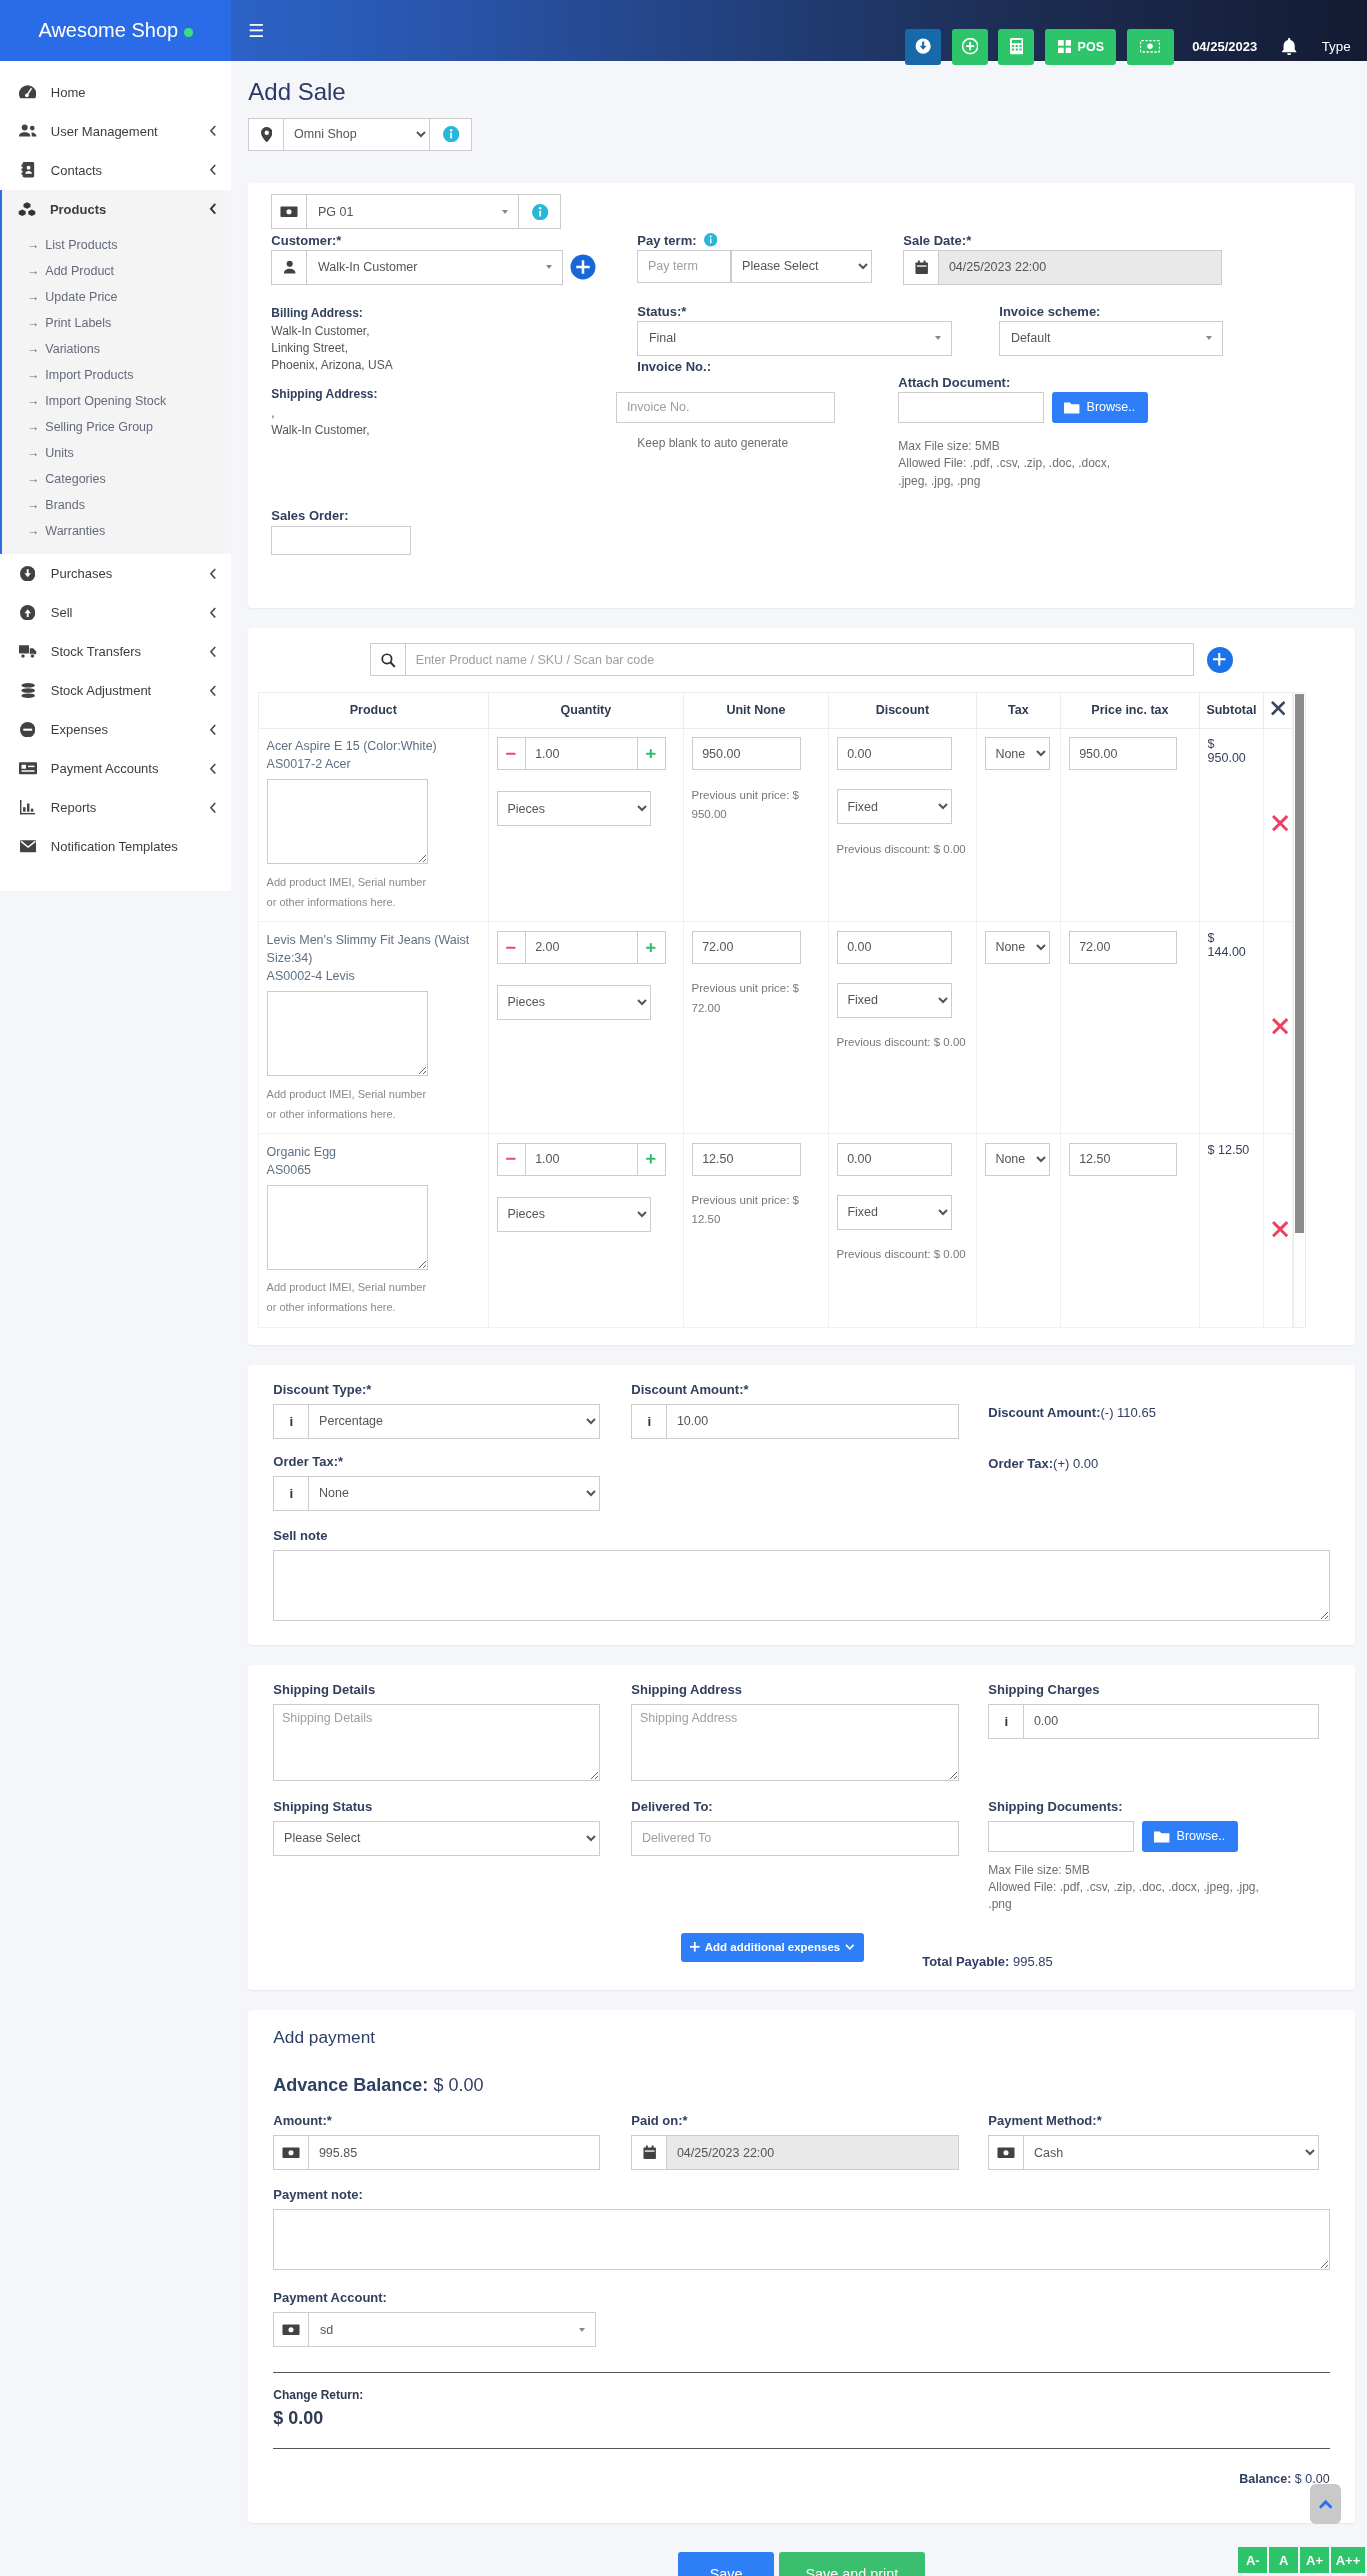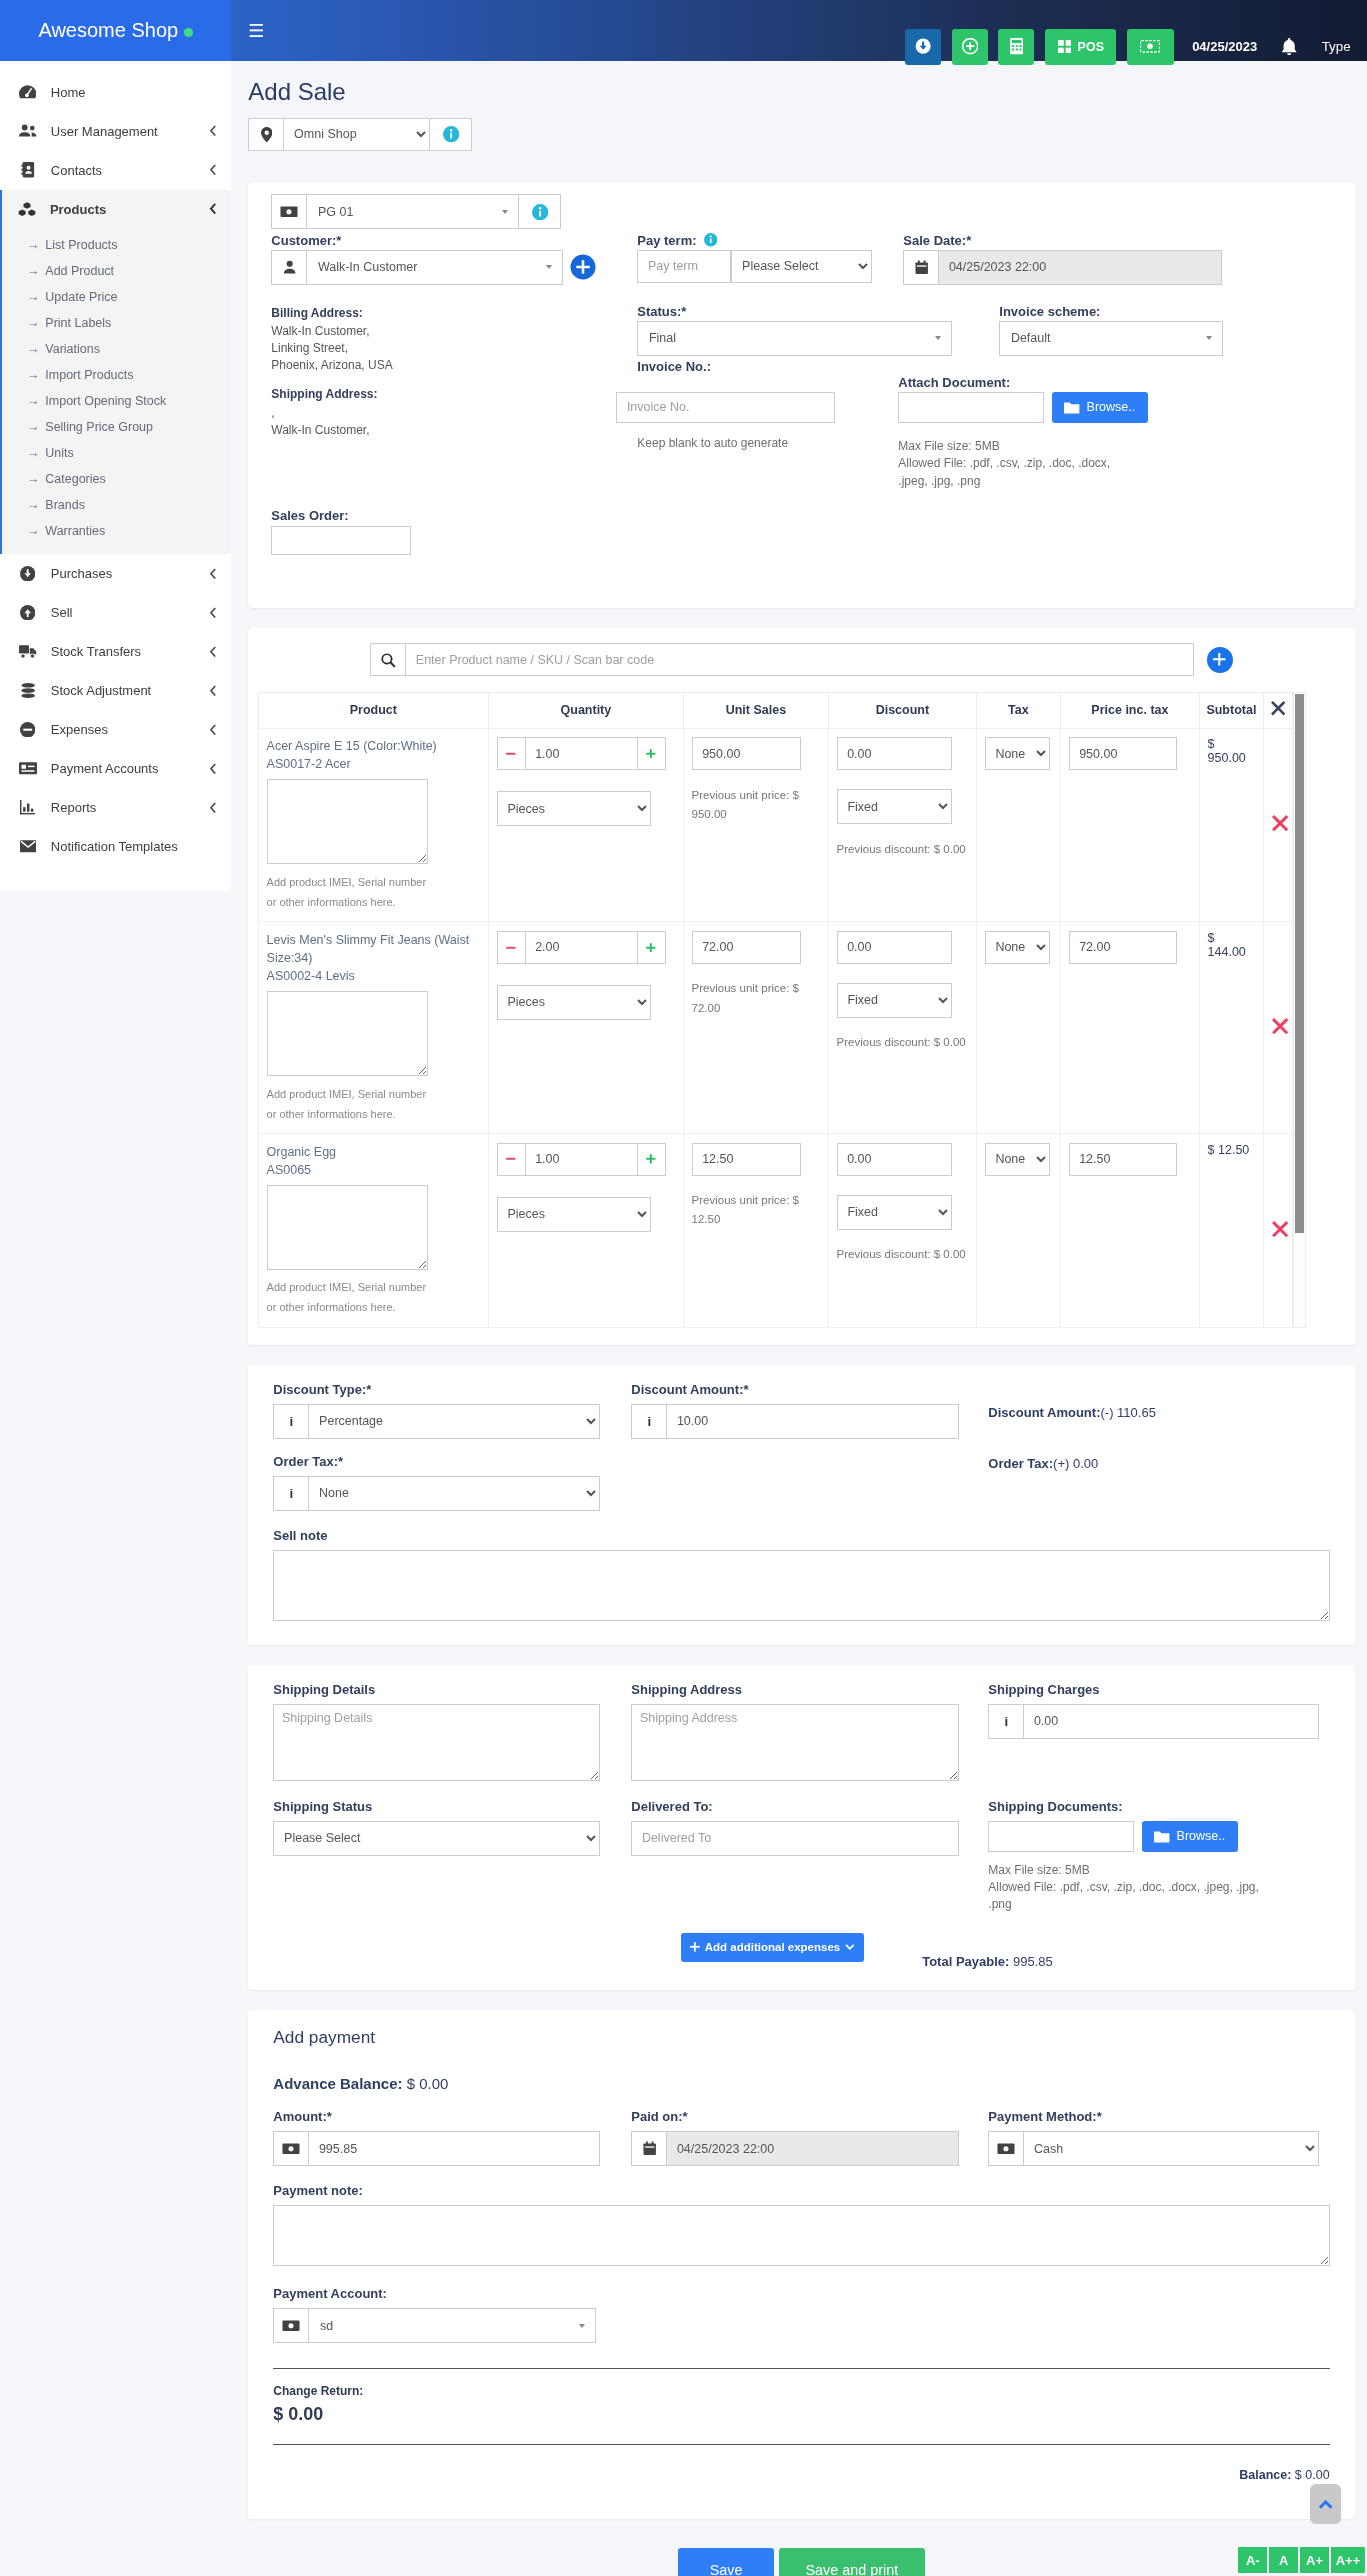--- a/index.html
+++ b/index.html
@@ -116,21 +116,21 @@
   .add-exp-btn { height:29px; padding:0 9.6px; font-size:11.5px; font-weight:bold;
     display:flex; align-items:center; gap:4.8px; border-radius:2.9px; }
   .total-payable { padding:21px 0 0 58px; }
 
   .browse-btn { height:31px; padding:0 12.5px; font-size:12.5px; display:flex; align-items:center;
     gap:6.7px; border-radius:2.9px; flex:none; }
   .file-box { width:146px; height:31px; border:1px solid #ccc; background:#fff; flex:none; }
 
   
   .pay-head { font-size:17.3px; font-weight:normal; color:#2f4066; margin-bottom:27px; }
-  .adv-line { font-size:15px; color:#2f3f63; margin-bottom:17.3px; }
+  .adv-line { font-size:18px; color:#2f3f63; margin-bottom:17.3px; }
   .dark-hr { border:none; border-top:1px solid #555; margin:25px 0 15.4px; }
   .chg-lbl { font-size:12px; font-weight:bold; color:#2f3b52; margin-bottom:5.8px; }
   .chg-val { font-size:18px; font-weight:bold; color:#2f3b52; }
   .bal-line { text-align:right; font-size:12.5px; color:#2f3f63; padding:7.7px 0 15.4px; }
 
   
   .footer-actions { display:flex; justify-content:center; gap:4.8px; margin:29px 0 0; }
   .save-btn { width:96px; height:44px; font-size:14.4px; border-radius:2.9px; }
   .save-print-btn { width:146px; height:44px; font-size:14.4px; border:none; border-radius:2.9px;
     background:#3abf6e; color:#fff; font-family:inherit; cursor:pointer; }
@@ -595,21 +595,21 @@
               <col style="width:148px">
           <col style="width:84px">
               <col style="width:139px">
               <col style="width:64px">
               <col style="width:29px">
         </colgroup>
         <thead>
           <tr>
             <th>Product</th>
             <th>Quantity</th>
-            <th>Unit Sales</th>
+            <th>Unit None</th>
             <th>Discount</th>
             <th>Tax</th>
             <th>Price inc. tax</th>
             <th>Subtotal</th>
             <th>
               <svg width="14.4" height="14.4" viewBox="0 0 14 14">
                     <path d="M1.8 0 7 5.2 12.2 0 14 1.8 8.8 7 14 12.2 12.2 14 7 8.8 1.8 14 0 12.2 5.2 7 0 1.8z" fill="#3a4660"></path>
                   </svg>
             </th>
           </tr>

